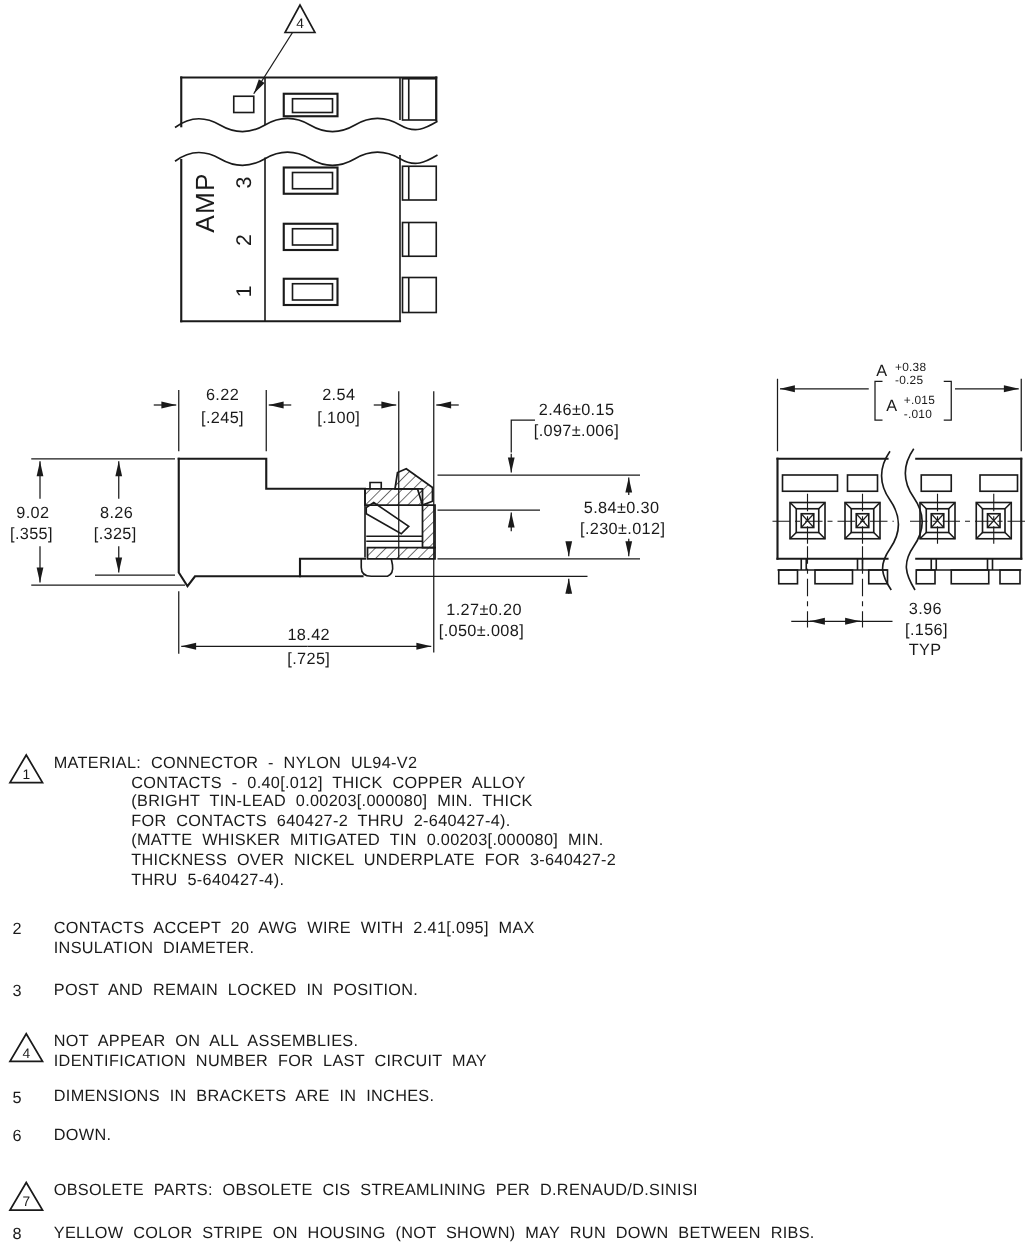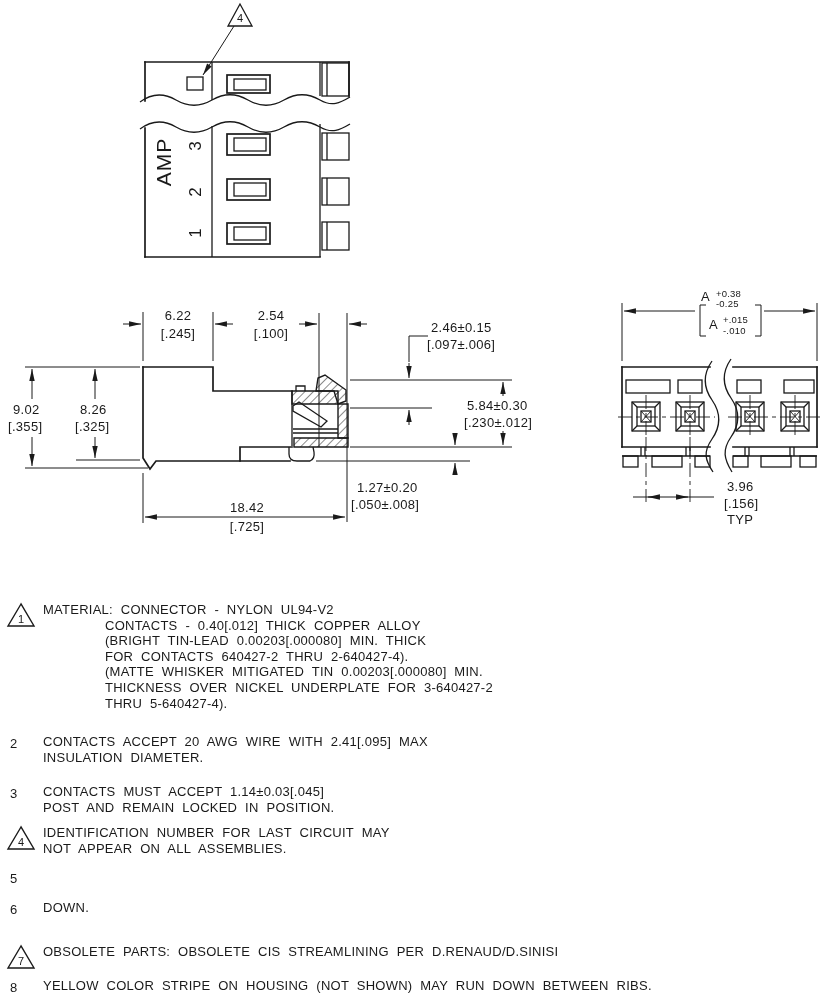--- a/index.html
+++ b/index.html
@@ -304,40 +304,42 @@
     <div class="note-key"><span class="plain">2</span></div>
     <div class="note-body">
       <div class="note-line">CONTACTS ACCEPT 20 AWG WIRE WITH 2.41[.095] MAX</div>
       <div class="note-line">INSULATION DIAMETER.</div>
     </div>
   </div>
 
   <div class="note" style="top:784px">
     <div class="note-key"><span class="plain">3</span></div>
     <div class="note-body">
-      <div class="note-line">CONTACTS MUST ACCEPT 1.14±0.03[.045]</div>
       <div class="note-line">POST AND REMAIN LOCKED IN POSITION.</div>
     </div>
   </div>
 
   <div class="note" style="top:825px">
     <div class="note-key">
       <svg class="flag" width="30" height="26">
         <polygon points="15,2 2,24 28,24"></polygon>
         <text class="flagnum" x="15" y="21">4</text>
       </svg>
     </div>
     <div class="note-body">
+      <div class="note-line">NOT APPEAR ON ALL ASSEMBLIES.</div>
       <div class="note-line">IDENTIFICATION NUMBER FOR LAST CIRCUIT MAY</div>
-      <div class="note-line">NOT APPEAR ON ALL ASSEMBLIES.</div>
     </div>
   </div>
 
   <div class="note" style="top:869px">
     <div class="note-key"><span class="plain">5</span></div>
+    <div class="note-body">
+      <div class="note-line">DIMENSIONS IN BRACKETS ARE IN INCHES.</div>
+    </div>
   </div>
 
   <div class="note" style="top:900px">
     <div class="note-key"><span class="plain">6</span></div>
     <div class="note-body">
       <div class="note-line">DOWN.</div>
     </div>
   </div>
 
   <div class="note" style="top:944px">

